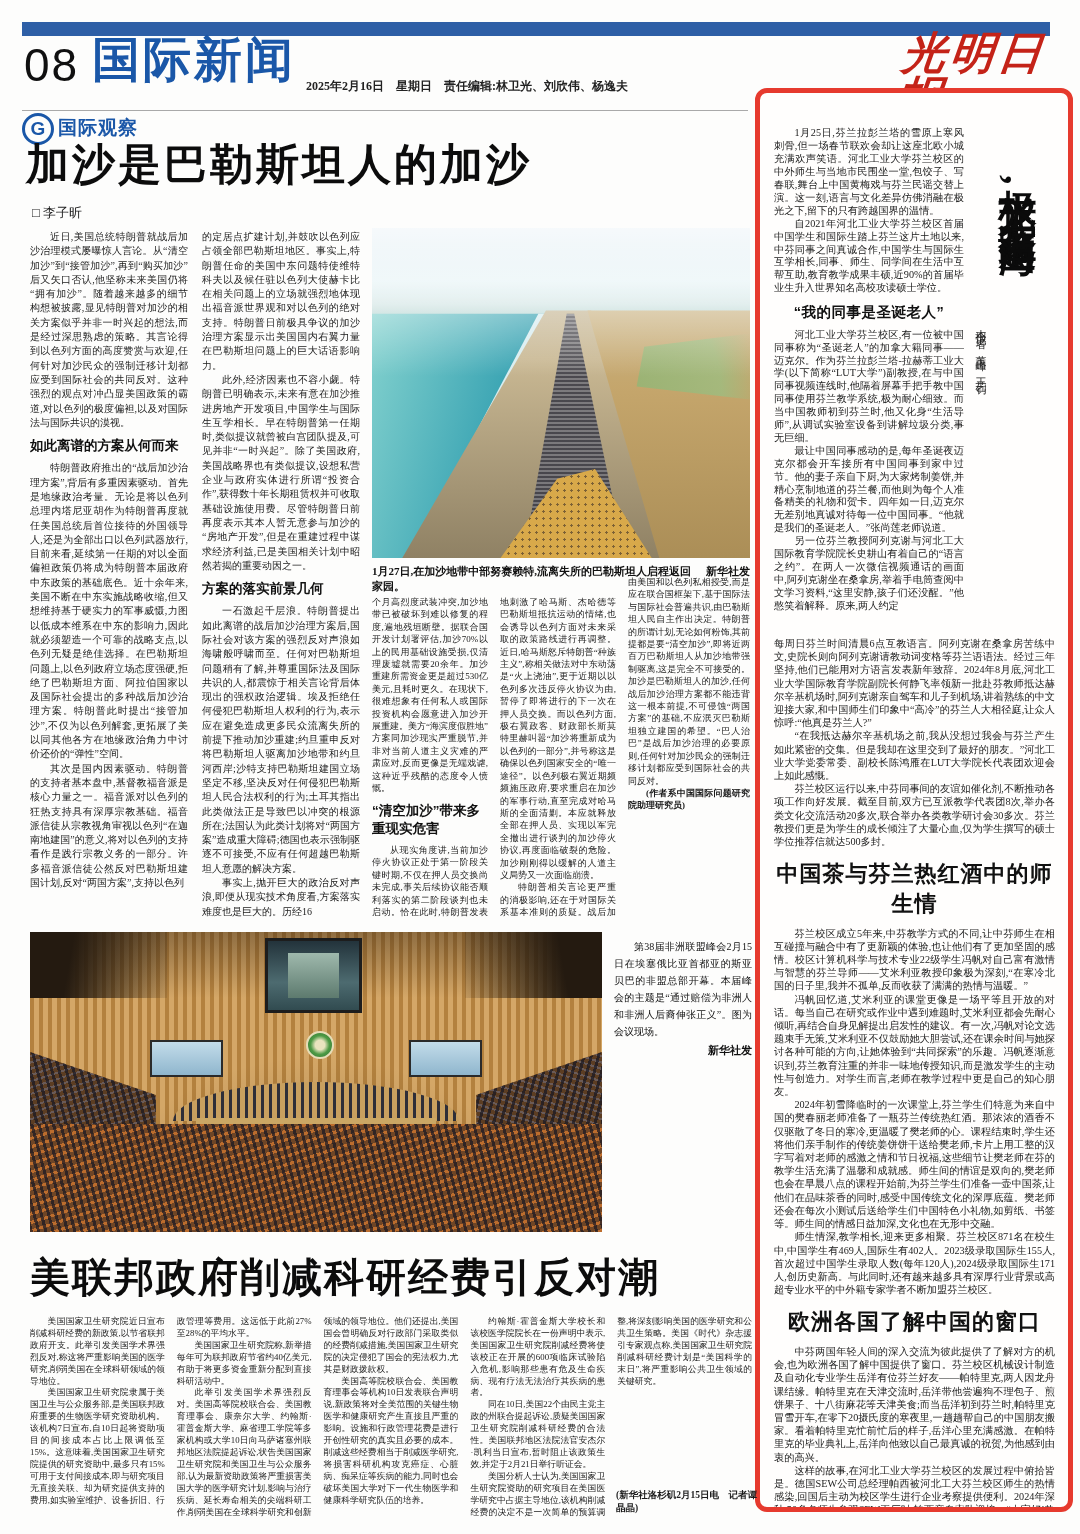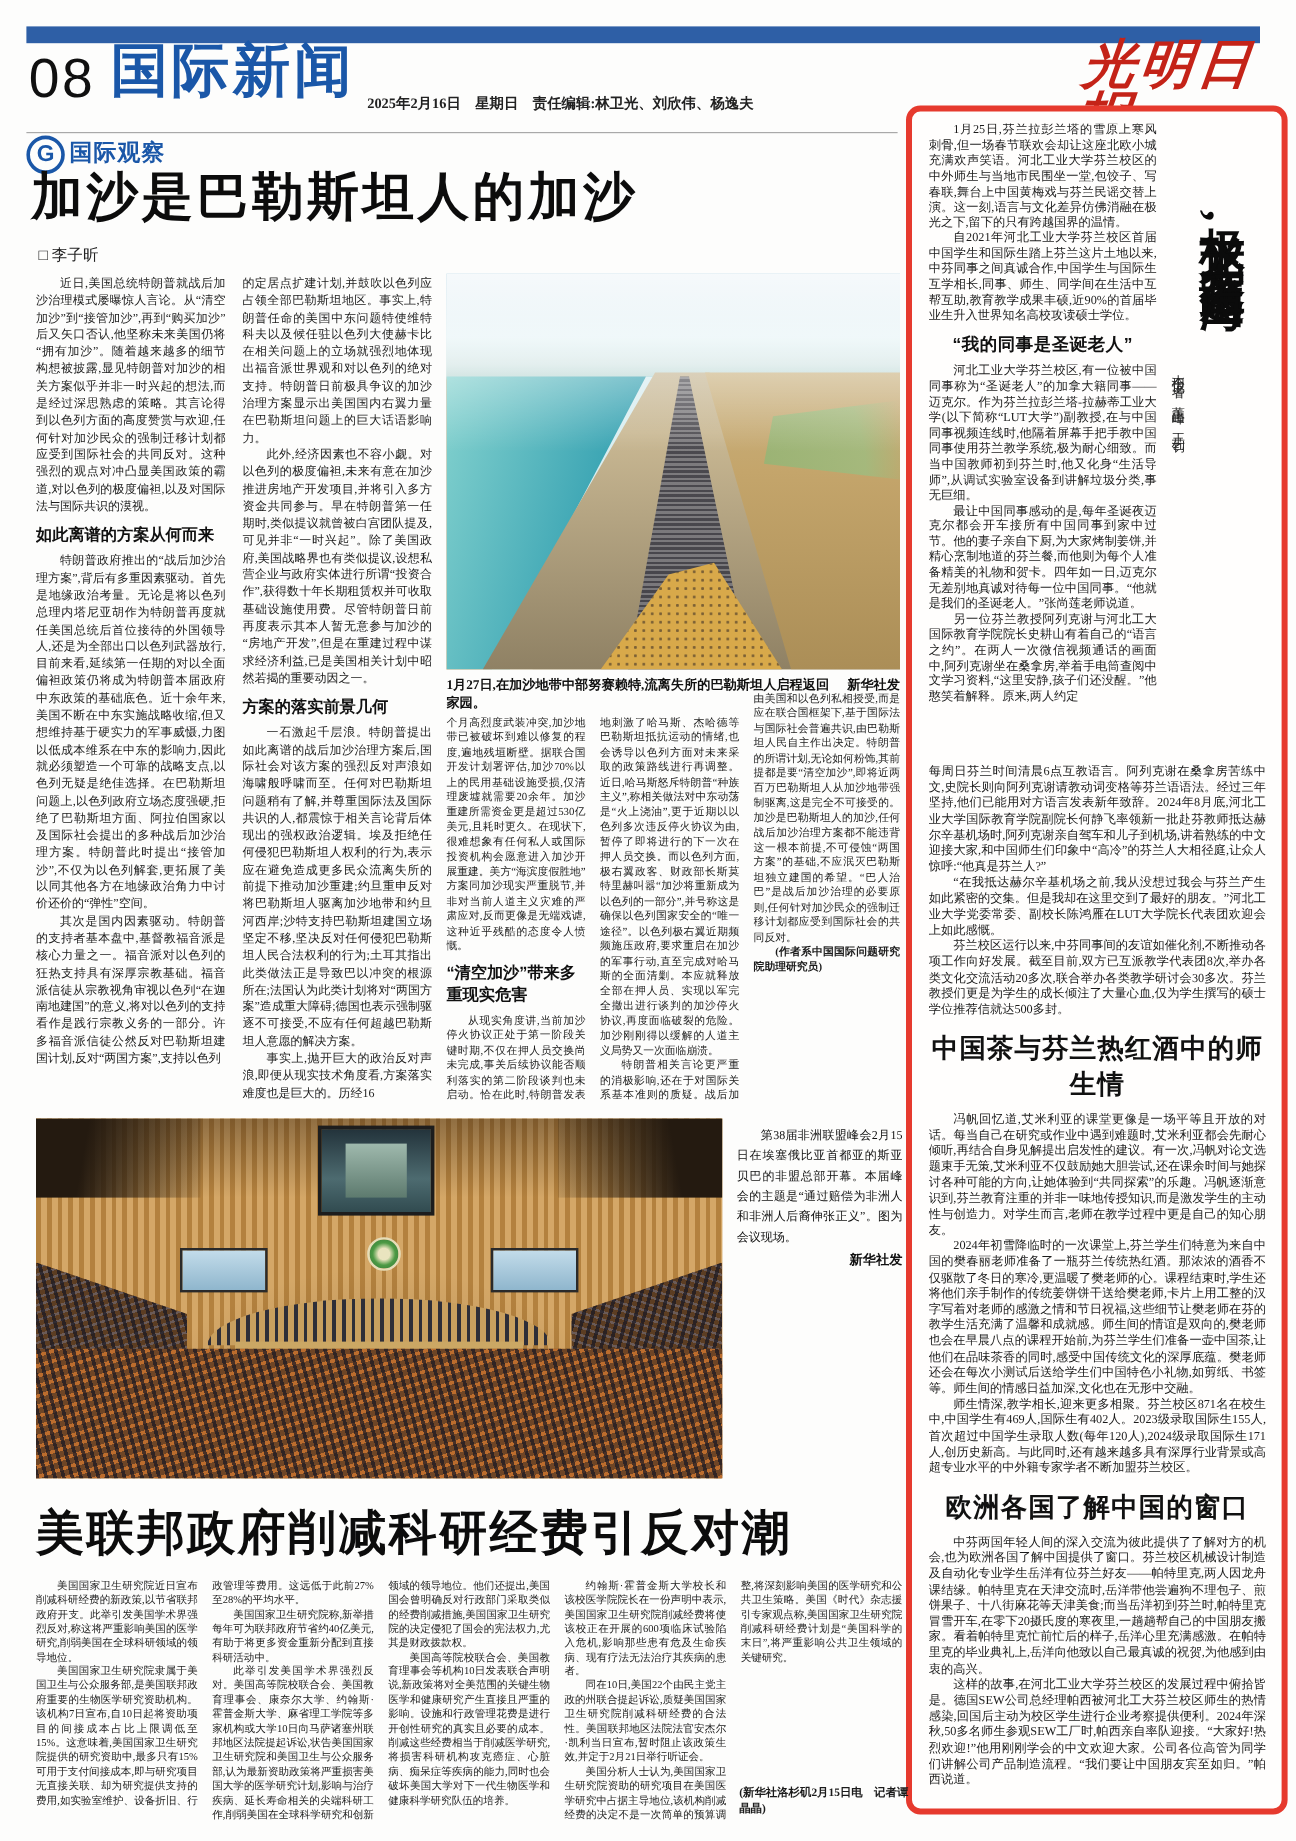--- a/index.html
+++ b/index.html
@@ -88,21 +88,21 @@
      background:repeating-linear-gradient(-75deg,rgba(22,22,34,.7) 0 3px,transparent 3px 7px),
                 repeating-linear-gradient(18deg,rgba(120,120,140,.5) 0 2px,transparent 2px 6px),#5c3d22;
      clip-path:polygon(0 55%,100% 0,100% 100%,0 100%);}
   #cap-mid{left:614px;top:938px;width:138px;font:400 11px/17px "Liberation Serif",serif;color:#111;}
   #cap-mid .para{font-size:10px;}
   #cap-mid .credit{display:block;text-align:right;font-weight:700;margin-top:2px;}
   
   #rbox{left:755px;top:88px;width:318px;height:1424px;box-sizing:border-box;
         border:5px solid #e63a2e;border-radius:12px;background:#fffefd;
         padding:10px 13px 8px 14px;overflow:hidden;}
-  #rtop{display:flex;align-items:flex-start;}
+  #rtop{display:flex;align-items:center;}
   #rlead{width:190px;font-size:10.2px;line-height:12.9px;}
   #rlead .sub{font-size:14.5px;text-align:center;margin:8px 0 6px;letter-spacing:.5px;}
   #rbyline{writing-mode:vertical-rl;font:400 11px/18px "Liberation Serif",serif;color:#222;
            letter-spacing:3px;margin:200px 2px 0 8px;height:300px;}
   #rtitle{writing-mode:vertical-rl;font:900 38px/1.2 "Liberation Serif",serif;color:#0b0b0b;
           letter-spacing:4px;margin:56px 0 0 2px;height:478px;}
   #rwide{margin-top:0;font-size:10.2px;line-height:13.2px;}
   #rwide .sub{font-size:22px;text-align:center;margin:11px 0 8px;letter-spacing:1px;}
   
   #b-title{left:30px;top:1256px;font:900 40px/1.1 "Liberation Serif",serif;color:#0c0c0c;letter-spacing:2px;}
@@ -126,21 +126,21 @@
 <div class="abs" id="l-byline">□ 李子昕</div>
 
 <div class="abs colbox c12" id="col1">
     <p class="para">近日,美国总统特朗普就战后加沙治理模式屡曝惊人言论。从“清空加沙”到“接管加沙”,再到“购买加沙”后又矢口否认,他坚称未来美国仍将“拥有加沙”。随着越来越多的细节构想被披露,显见特朗普对加沙的相关方案似乎并非一时兴起的想法,而是经过深思熟虑的策略。其言论得到以色列方面的高度赞赏与欢迎,任何针对加沙民众的强制迁移计划都应受到国际社会的共同反对。这种强烈的观点对冲凸显美国政策的霸道,对以色列的极度偏袒,以及对国际法与国际共识的漠视。</p>
     <h3 class="sub">如此离谱的方案从何而来</h3>
     <p class="para">特朗普政府推出的“战后加沙治理方案”,背后有多重因素驱动。首先是地缘政治考量。无论是将以色列总理内塔尼亚胡作为特朗普再度就任美国总统后首位接待的外国领导人,还是为全部出口以色列武器放行,目前来看,延续第一任期的对以全面偏袒政策仍将成为特朗普本届政府中东政策的基础底色。近十余年来,美国不断在中东实施战略收缩,但又想维持基于硬实力的军事威慑,力图以低成本维系在中东的影响力,因此就必须塑造一个可靠的战略支点,以色列无疑是绝佳选择。在巴勒斯坦问题上,以色列政府立场态度强硬,拒绝了巴勒斯坦方面、阿拉伯国家以及国际社会提出的多种战后加沙治理方案。特朗普此时提出“接管加沙”,不仅为以色列解套,更拓展了美以同其他各方在地缘政治角力中讨价还价的“弹性”空间。</p>
     <p class="para">其次是国内因素驱动。特朗普的支持者基本盘中,基督教福音派是核心力量之一。福音派对以色列的狂热支持具有深厚宗教基础。福音派信徒从宗教视角审视以色列“在迦南地建国”的意义,将对以色列的支持看作是践行宗教义务的一部分。许多福音派信徒公然反对巴勒斯坦建国计划,反对“两国方案”,支持以色列</p>
   </div>
 <div class="abs colbox c12" id="col2">
     <p class="para nodent">的定居点扩建计划,并鼓吹以色列应占领全部巴勒斯坦地区。事实上,特朗普任命的美国中东问题特使维特科夫以及候任驻以色列大使赫卡比在相关问题上的立场就强烈地体现出福音派世界观和对以色列的绝对支持。特朗普日前极具争议的加沙治理方案显示出美国国内右翼力量在巴勒斯坦问题上的巨大话语影响力。</p>
-    <p class="para">此外,经济因素也不容小觑。对以色列的极度偏袒,未来有意在加沙推进房地产开发项目,并将引入多方资金共同参与。早在特朗普第一任期时,类似提议就曾被白宫团队提及,可见并非“一时兴起”。除了美国政府,美国战略界也有类似提议,设想私营企业与政府实体进行所谓“投资合作”,获得数十年长期租赁权并可收取基础设施使用费。尽管特朗普日前再度表示其本人暂无意参与加沙的“房地产开发”,但是在重建过程中谋求经济利益,已是美国相关计划中昭然若揭的重要动因之一。</p>
+    <p class="para">此外,经济因素也不容小觑。特朗普已明确表示,未来有意在加沙推进房地产开发项目,中国学生与国际生互学相长。早在特朗普第一任期时,类似提议就曾被白宫团队提及,可见并非“一时兴起”。除了美国政府,美国战略界也有类似提议,设想私营企业与政府实体进行所谓“投资合作”,获得数十年长期租赁权并可收取基础设施使用费。尽管特朗普日前再度表示其本人暂无意参与加沙的“房地产开发”,但是在重建过程中谋求经济利益,已是美国相关计划中昭然若揭的重要动因之一。</p>
     <h3 class="sub">方案的落实前景几何</h3>
     <p class="para">一石激起千层浪。特朗普提出如此离谱的战后加沙治理方案后,国际社会对该方案的强烈反对声浪如海啸般呼啸而至。任何对巴勒斯坦问题稍有了解,并尊重国际法及国际共识的人,都震惊于相关言论背后体现出的强权政治逻辑。埃及拒绝任何侵犯巴勒斯坦人权利的行为,表示应在避免造成更多民众流离失所的前提下推动加沙重建;约旦重申反对将巴勒斯坦人驱离加沙地带和约旦河西岸;沙特支持巴勒斯坦建国立场坚定不移,坚决反对任何侵犯巴勒斯坦人民合法权利的行为;土耳其指出此类做法正是导致巴以冲突的根源所在;法国认为此类计划将对“两国方案”造成重大障碍;德国也表示强制驱逐不可接受,不应有任何超越巴勒斯坦人意愿的解决方案。</p>
     <p class="para">事实上,抛开巨大的政治反对声浪,即便从现实技术角度看,方案落实难度也是巨大的。历经16</p>
   </div>
 <div class="abs colbox c345" id="col3">
     <p class="para nodent">个月高烈度武装冲突,加沙地带已被破坏到难以修复的程度,遍地残垣断壁。据联合国开发计划署评估,加沙70%以上的民用基础设施受损,仅清理废墟就需要20余年。加沙重建所需资金更是超过530亿美元,且耗时更久。在现状下,很难想象有任何私人或国际投资机构会愿意进入加沙开展重建。美方“海滨度假胜地”方案同加沙现实严重脱节,并非对当前人道主义灾难的严肃应对,反而更像是无端戏谑,这种近乎残酷的态度令人愤慨。</p>
     <h3 class="sub">“清空加沙”带来多重现实危害</h3>
     <p class="para">从现实角度讲,当前加沙停火协议正处于第一阶段关键时期,不仅在押人员交换尚未完成,事关后续协议能否顺利落实的第二阶段谈判也未启动。恰在此时,特朗普发表相关言论,无疑极大</p>
   </div>
 <div class="abs colbox c345" id="col4">
@@ -198,20 +198,21 @@
         <p class="para">另一位芬兰教授阿列克谢与河北工大国际教育学院院长史耕山有着自己的“语言之约”。在两人一次微信视频通话的画面中,阿列克谢坐在桑拿房,举着手电筒查阅中文学习资料,“这里安静,孩子们还没醒。”他憨笑着解释。原来,两人约定</p>
       </div>
     <div id="rbyline">本报记者　董山峰　王艺钊</div>
     <h2 id="rtitle">极光之下,友谊跨越山海</h2>
   </div>
   <div id="rwide" class="colbox">
       <p class="para nodent">每周日芬兰时间清晨6点互教语言。阿列克谢在桑拿房苦练中文,史院长则向阿列克谢请教动词变格等芬兰语语法。经过三年坚持,他们已能用对方语言发表新年致辞。2024年8月底,河北工业大学国际教育学院副院长何静飞率领新一批赴芬教师抵达赫尔辛基机场时,阿列克谢亲自驾车和儿子到机场,讲着熟练的中文迎接大家,和中国师生们印象中“高冷”的芬兰人大相径庭,让众人惊呼:“他真是芬兰人?”</p>
       <p class="para">“在我抵达赫尔辛基机场之前,我从没想过我会与芬兰产生如此紧密的交集。但是我却在这里交到了最好的朋友。”河北工业大学党委常委、副校长陈鸿雁在LUT大学院长代表团欢迎会上如此感慨。</p>
       <p class="para">芬兰校区运行以来,中芬同事间的友谊如催化剂,不断推动各项工作向好发展。截至目前,双方已互派教学代表团8次,举办各类文化交流活动20多次,联合举办各类教学研讨会30多次。芬兰教授们更是为学生的成长倾注了大量心血,仅为学生撰写的硕士学位推荐信就达500多封。</p>
       <h3 class="sub">中国茶与芬兰热红酒中的师生情</h3>
+      <p class="para">芬兰校区成立5年来,中芬教学方式的不同,让中芬师生在相互碰撞与融合中有了更新颖的体验,也让他们有了更加坚固的感情。校区计算机科学与技术专业22级学生冯帆对自己富有激情与智慧的芬兰导师——艾米利亚教授印象极为深刻,“在寒冷北国的日子里,我并不孤单,反而收获了满满的热情与温暖。”</p>
       <p class="para">冯帆回忆道,艾米利亚的课堂更像是一场平等且开放的对话。每当自己在研究或作业中遇到难题时,艾米利亚都会先耐心倾听,再结合自身见解提出启发性的建议。有一次,冯帆对论文选题束手无策,艾米利亚不仅鼓励她大胆尝试,还在课余时间与她探讨各种可能的方向,让她体验到“共同探索”的乐趣。冯帆逐渐意识到,芬兰教育注重的并非一味地传授知识,而是激发学生的主动性与创造力。对学生而言,老师在教学过程中更是自己的知心朋友。</p>
       <p class="para">2024年初雪降临时的一次课堂上,芬兰学生们特意为来自中国的樊春丽老师准备了一瓶芬兰传统热红酒。那浓浓的酒香不仅驱散了冬日的寒冷,更温暖了樊老师的心。课程结束时,学生还将他们亲手制作的传统姜饼饼干送给樊老师,卡片上用工整的汉字写着对老师的感激之情和节日祝福,这些细节让樊老师在芬的教学生活充满了温馨和成就感。师生间的情谊是双向的,樊老师也会在早晨八点的课程开始前,为芬兰学生们准备一壶中国茶,让他们在品味茶香的同时,感受中国传统文化的深厚底蕴。樊老师还会在每次小测试后送给学生们中国特色小礼物,如剪纸、书签等。师生间的情感日益加深,文化也在无形中交融。</p>
       <p class="para">师生情深,教学相长,迎来更多相聚。芬兰校区871名在校生中,中国学生有469人,国际生有402人。2023级录取国际生155人,首次超过中国学生录取人数(每年120人),2024级录取国际生171人,创历史新高。与此同时,还有越来越多具有深厚行业背景或高超专业水平的中外籍专家学者不断加盟芬兰校区。</p>
       <h3 class="sub">欧洲各国了解中国的窗口</h3>
       <p class="para">中芬两国年轻人间的深入交流为彼此提供了了解对方的机会,也为欧洲各国了解中国提供了窗口。芬兰校区机械设计制造及自动化专业学生岳洋有位芬兰好友——帕特里克,两人因龙舟课结缘。帕特里克在天津交流时,岳洋带他尝遍狗不理包子、煎饼果子、十八街麻花等天津美食;而当岳洋初到芬兰时,帕特里克冒雪开车,在零下20摄氏度的寒夜里,一趟趟帮自己的中国朋友搬家。看着帕特里克忙前忙后的样子,岳洋心里充满感激。在帕特里克的毕业典礼上,岳洋向他致以自己最真诚的祝贺,为他感到由衷的高兴。</p>
       <p class="para">这样的故事,在河北工业大学芬兰校区的发展过程中俯拾皆是。德国SEW公司总经理帕西被河北工大芬兰校区师生的热情感染,回国后主动为校区学生进行企业考察提供便利。2024年深秋,50多名师生参观SEW工厂时,帕西亲自率队迎接。“大家好!热烈欢迎!”他用刚刚学会的中文欢迎大家。公司各位高管为同学们讲解公司产品制造流程。“我们要让中国朋友宾至如归。”帕西说道。</p>
     </div>
 </div>
 
 <h2 class="abs" id="b-title" style="margin:0">美联邦政府削减科研经费引反对潮</h2>

